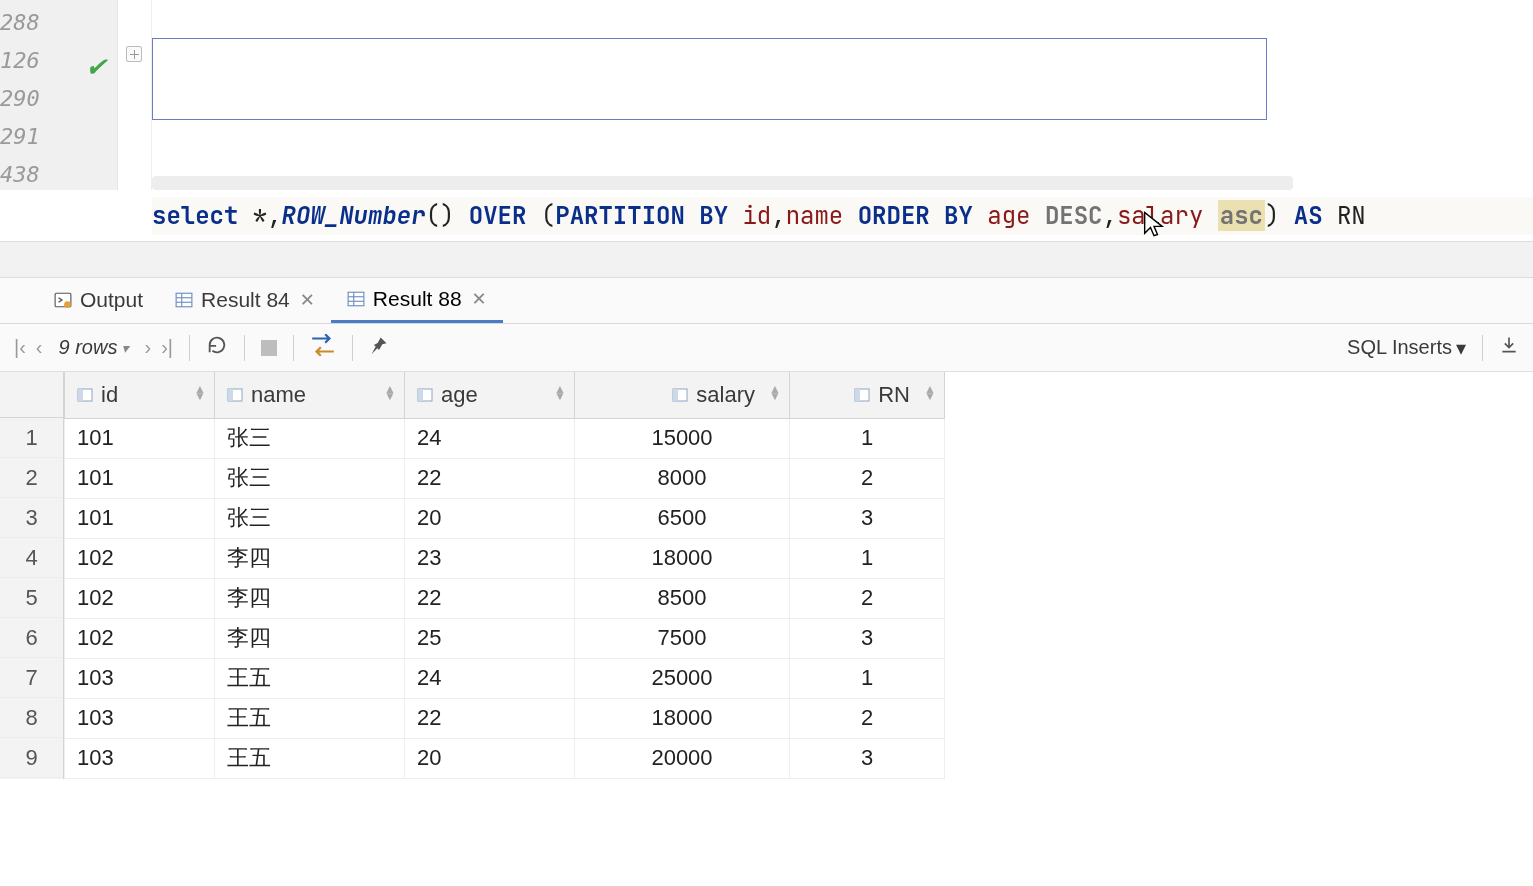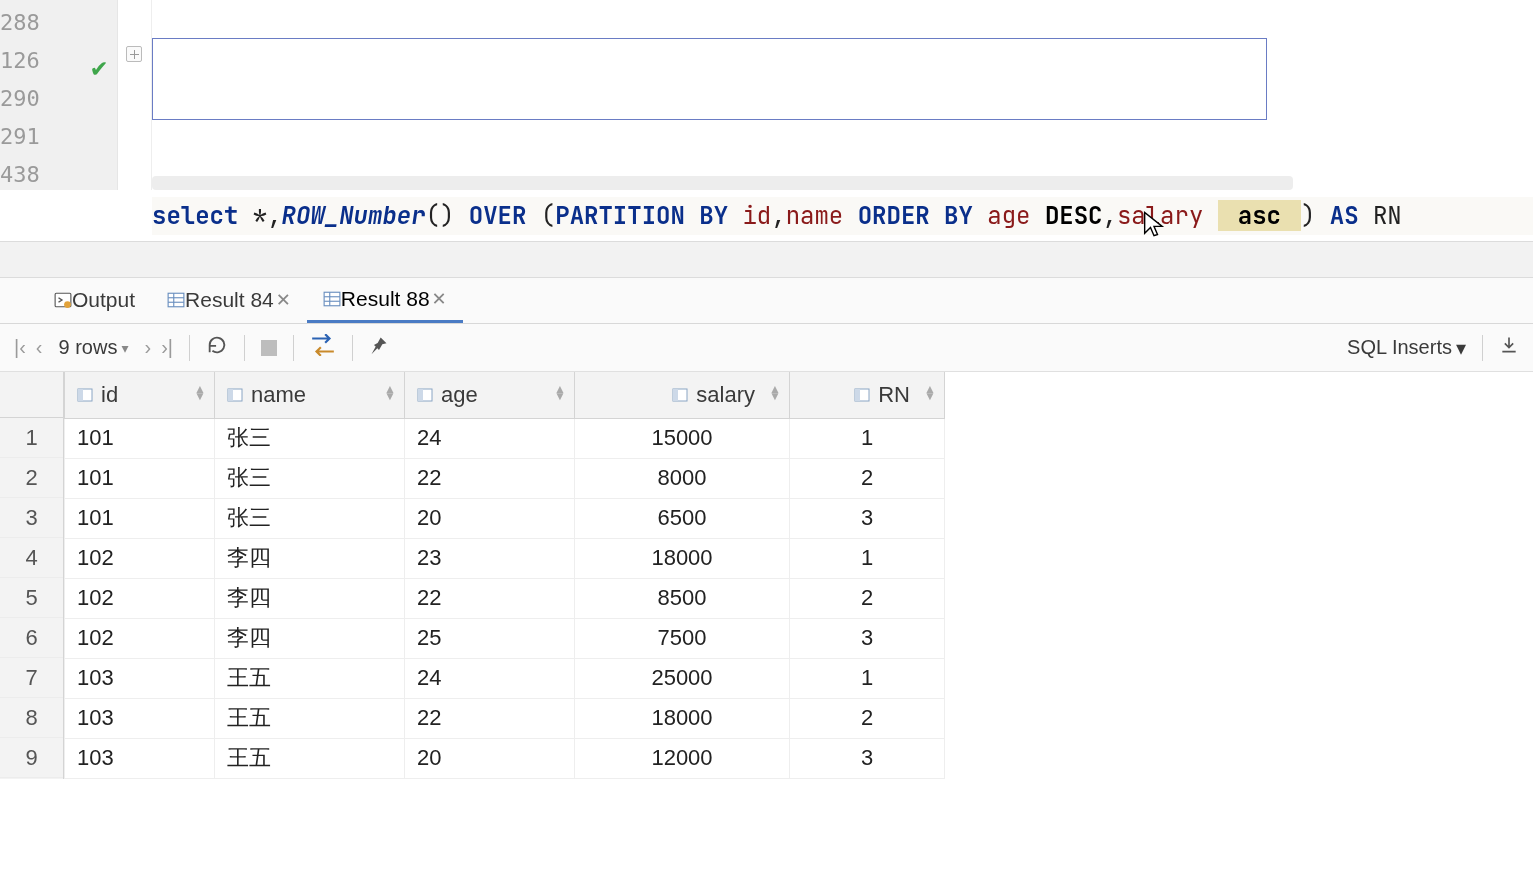--- a/index.html
+++ b/index.html
@@ -1,64 +1,64 @@
 <!DOCTYPE html>
 <html><head>
 <meta charset="utf-8">
 <style>
   html,body{margin:0;padding:0;height:100%;font-family:"Segoe UI",Arial,sans-serif;font-size:14px;color:#222;background:#fff;}
   *{box-sizing:border-box;}
 
   
   .editor{position:relative;height:190px;background:#fff;display:flex;}
   .gutter{width:118px;background:#f0f0f0;border-right:1px solid #e6e6e6;padding-top:4px;}
-  .gline{height:38px;line-height:38px;text-align:right;padding-right:84px;color:#9a9a9a;font-size:22px;font-family:Consolas,monospace;position:relative;}
+  .gline{height:38px;line-height:38px;text-align:right;padding-right:84px;color:#9a9a9a;font-size:22px;font-family:Consolas,monospace;position:relative;font-style:italic;}
   .gline .ok{position:absolute;right:10px;top:6px;color:#3fa64b;font-size:26px;}
   .fold-col{width:34px;background:#fff;border-right:1px solid #eee;position:relative;}
   .fold-col .fold{position:absolute;top:46px;left:8px;width:16px;height:16px;border:1px solid #bbb;border-radius:2px;background:#fafafa;}
   .fold-col .fold:after{content:"";position:absolute;left:7px;top:3px;width:1px;height:9px;background:#999;}
   .fold-col .fold:before{content:"";position:absolute;left:3px;top:7px;width:9px;height:1px;background:#999;}
 
   .code{flex:1;padding-top:4px;font-family:"JetBrains Mono",Consolas,monospace;font-size:24px;white-space:pre;position:relative;}
   .cline{height:38px;line-height:38px;}
   .cline.l289{background:#faf9f6;}
   .cline.l290{background:#fffdf2;}
   .selbox{position:absolute;left:0;top:38px;height:82px;width:1115px;border:1px solid #6a7cc4;pointer-events:none;}
   .bulb{display:inline-block;width:14px;height:14px;border-radius:50%;background:#c43131;color:#fff;font-size:11px;text-align:center;line-height:14px;vertical-align:2px;margin-right:240px;}
   .kw{color:#0a2f8b;font-weight:bold;}
   .fn{color:#0a2f8b;font-style:italic;font-weight:bold;}
   .col{color:#8a1a1a;}
-  .dir{color:#000000;font-weight:bold;}
-  .dir-hl{background:#eae0b0;padding:0 20px;}
+  .dir{color:#737373;font-weight:bold;}
+  .dir-hl{background:#eae0b0;padding:0 2px;}
   .plain{color:#222;}
   .from-hl{background:#e6e0f2;padding:0 2px;}
   .caret{border-right:2px solid #000;display:inline-block;height:26px;vertical-align:-4px;}
   .underline-red{border-bottom:2px dotted #c43131;}
   .hscroll{position:absolute;left:0;right:240px;bottom:0;height:14px;background:#ededed;border-radius:4px;}
 
   .cursor-arrow{position:absolute;left:1140px;top:210px;font-size:28px;pointer-events:none;}
   .cursor-arrow svg{width:28px;height:28px;display:block;}
 
   
   .gap{height:52px;background:#fff;border-bottom:1px solid #dcdcdc;}
   .gap2{height:36px;background:#f2f2f2;border-bottom:1px solid #dcdcdc;}
 
   
   .tabs{height:46px;background:#fafafa;border-bottom:1px solid #d8d8d8;display:flex;align-items:flex-end;padding-left:38px;font-size:21px;}
-  .tab{height:46px;display:flex;align-items:center;gap:0;padding:5px 16px;color:#3a3a3a;cursor:pointer;}
+  .tab{height:46px;display:flex;align-items:center;gap:8px;padding:5px 16px;color:#3a3a3a;cursor:pointer;}
   .tab .tico{width:18px;height:18px;}
   .tab.active{border-bottom:3px solid #4a7bc4;color:#000;}
   .tab .x{color:#888;margin-left:2px;font-size:18px;}
 
   svg.tbl-ico{display:inline-block;}
 
   
   .toolbar{height:48px;background:#fafafa;border-bottom:1px solid #e0e0e0;display:flex;align-items:center;padding:0 14px;gap:16px;font-size:20px;}
   .toolbar .nav{display:flex;align-items:center;gap:10px;color:#9a9a9a;}
-  .toolbar .rows{color:#3a3a3a;display:flex;align-items:center;gap:4px;cursor:pointer;}
+  .toolbar .rows{color:#3a3a3a;display:flex;align-items:center;gap:4px;cursor:pointer;font-style:italic;}
   .toolbar .rows .chev{font-size:14px;color:#888;}
   .toolbar .sep{width:1px;height:26px;background:#d0d0d0;}
   .toolbar .ico{cursor:pointer;color:#555;}
   .toolbar .stop{width:16px;height:16px;background:#bdbdbd;}
   .toolbar .fill{flex:1;}
   .toolbar .export{color:#3a3a3a;display:flex;align-items:center;gap:4px;cursor:pointer;}
   .toolbar .dl{cursor:pointer;}
 
   
   svg.cross-arrows path{stroke:#2b62b3;stroke-width:2;fill:none;}
@@ -319,18 +319,18 @@
           <td class="c-id">103</td>
           <td class="c-name">王五</td>
           <td class="c-age">22</td>
           <td class="c-salary num">18000</td>
           <td class="c-rn num">2</td>
         </tr>
         <tr>
           <td class="c-id">103</td>
           <td class="c-name">王五</td>
           <td class="c-age">20</td>
-          <td class="c-salary num">12000</td>
+          <td class="c-salary num">20000</td>
           <td class="c-rn num">3</td>
         </tr>
       </tbody>
   </table>
 </div>
 
 </body></html>

